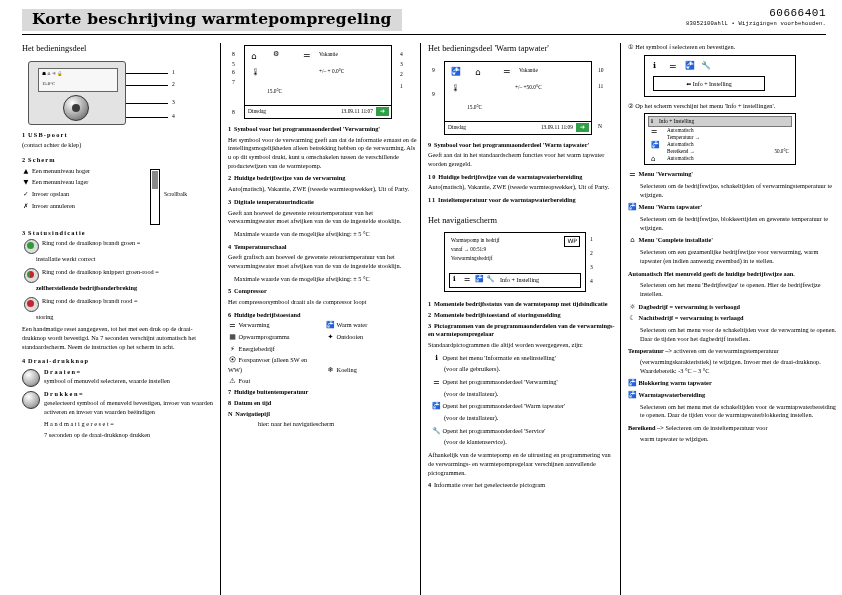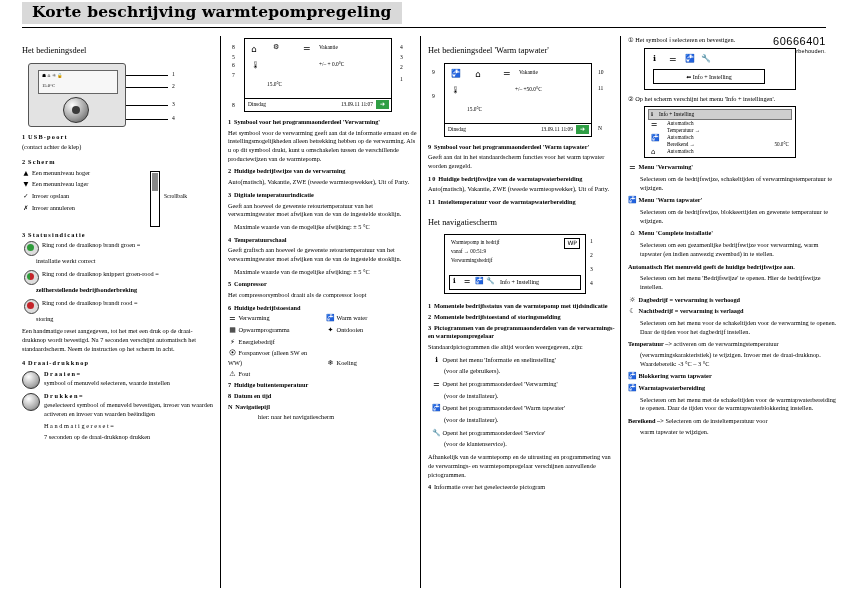--- a/index.html
+++ b/index.html
@@ -4,57 +4,56 @@
 <style>
   html,body{margin:0;padding:0;}
   body{
     width:842px;height:595px;
     background:#fff;
     font-family:"Liberation Serif", serif;
     color:#000;
     overflow:hidden;
     position:relative;
   }
-  .page{position:relative;width:842px;height:595px;box-sizing:border-box;padding:0 10px 0 10px;}
+  .page{position:relative;width:842px;height:595px;box-sizing:border-box;padding:7px 10px 0 10px;}
 
   
   .hdr{position:relative;height:30px;}
   .hdr-bar{
     position:absolute;left:12px;top:2px;width:380px;height:22px;
     background:#d9d9d9;
   }
   .hdr-title{
     position:absolute;left:22px;top:2px;
     font-family:"DejaVu Serif", serif;
     font-weight:bold;font-size:15.5px;letter-spacing:.2px;
   }
   .hdr-code{
     position:absolute;right:6px;top:0px;text-align:right;
-    font-family:Liberation Sans, sans-serif;
-    margin-top:35px;
+    font-family:Liberation Mono, monospace;
   }
   .hdr-code .c1{font-size:11px;letter-spacing:.5px;}
   .hdr-code .c2{font-size:5.5px;letter-spacing:.2px;margin-top:1px;}
   .rule{position:absolute;left:12px;right:6px;top:27px;border-top:1px solid #000;}
 
   
   .cols{position:relative;margin-top:6px;height:556px;}
   .col{position:absolute;top:0;font-size:6.3px;line-height:1.38;}
   .col.c1{left:12px;width:192px;}
   .col.c2{left:218px;width:190px;}
   .col.c3{left:418px;width:190px;}
   .col.c4{left:618px;width:212px;}
   .vsep{position:absolute;top:0;bottom:4px;border-left:1px solid #000;}
   .vsep.s1{left:210px;}
   .vsep.s2{left:410px;}
   .vsep.s3{left:610px;}
 
   h2.colh{
     font-family:"Liberation Serif", serif;
-    font-size:8.4px;font-weight:normal;margin:9px 0 6px 0;
+    font-size:8.4px;font-weight:normal;margin:0 0 6px 0;
   }
   .num{font-weight:bold;}
   p{margin:0 0 4px 0;}
   .tight{margin-bottom:2px;}
   .sec{margin-top:6px;}
   .bold{font-weight:bold;}
   .sp{letter-spacing:1.2px;}
 
   
   .device{

